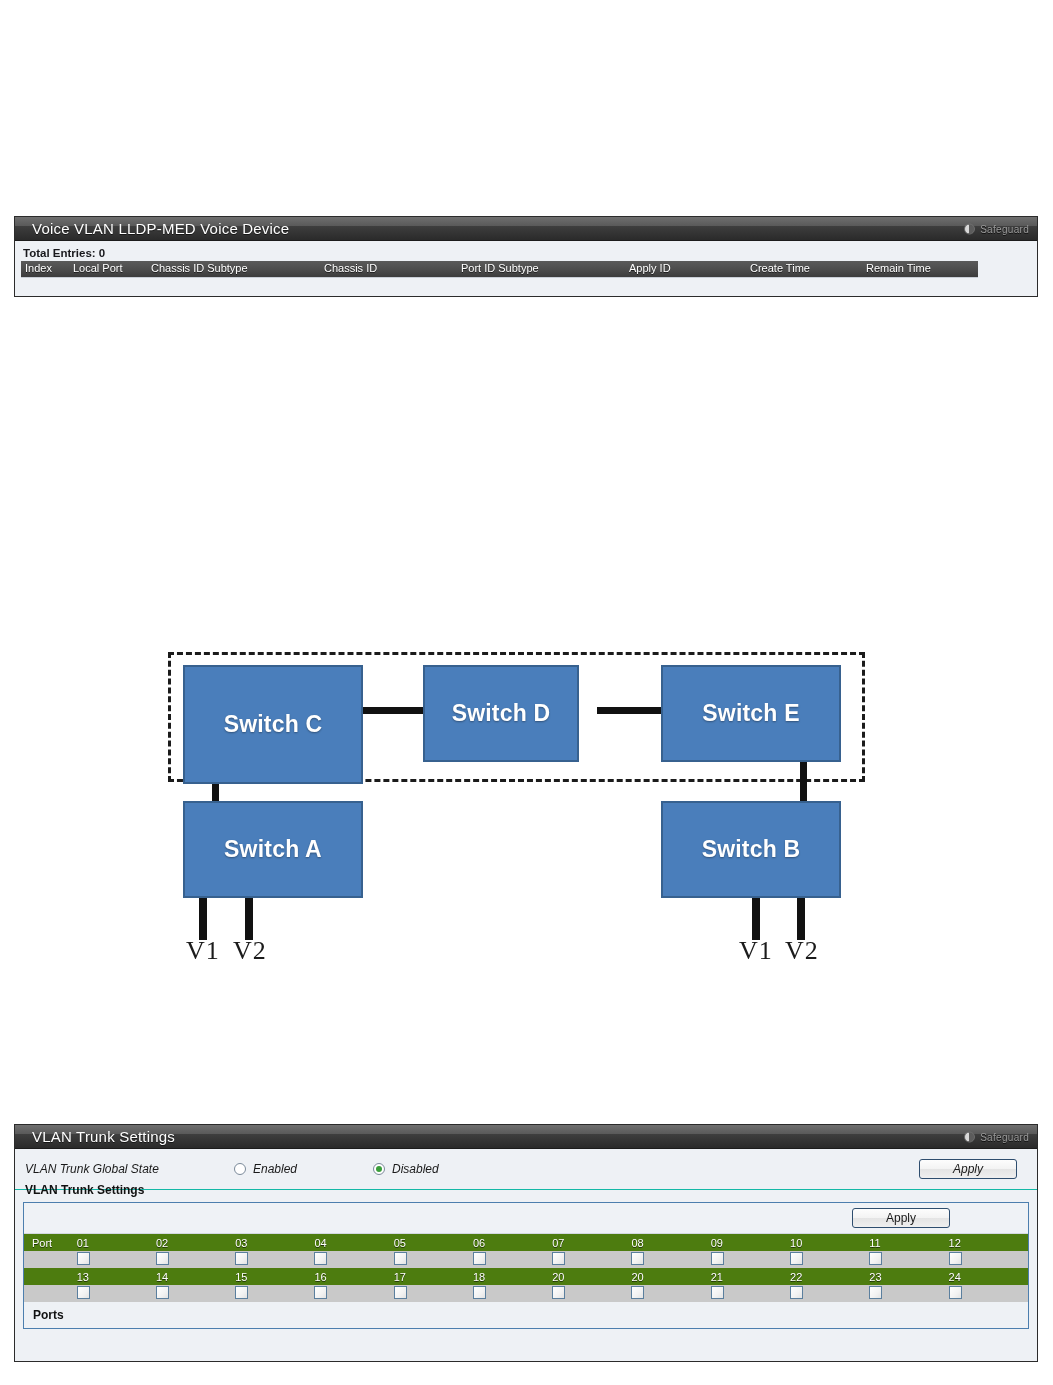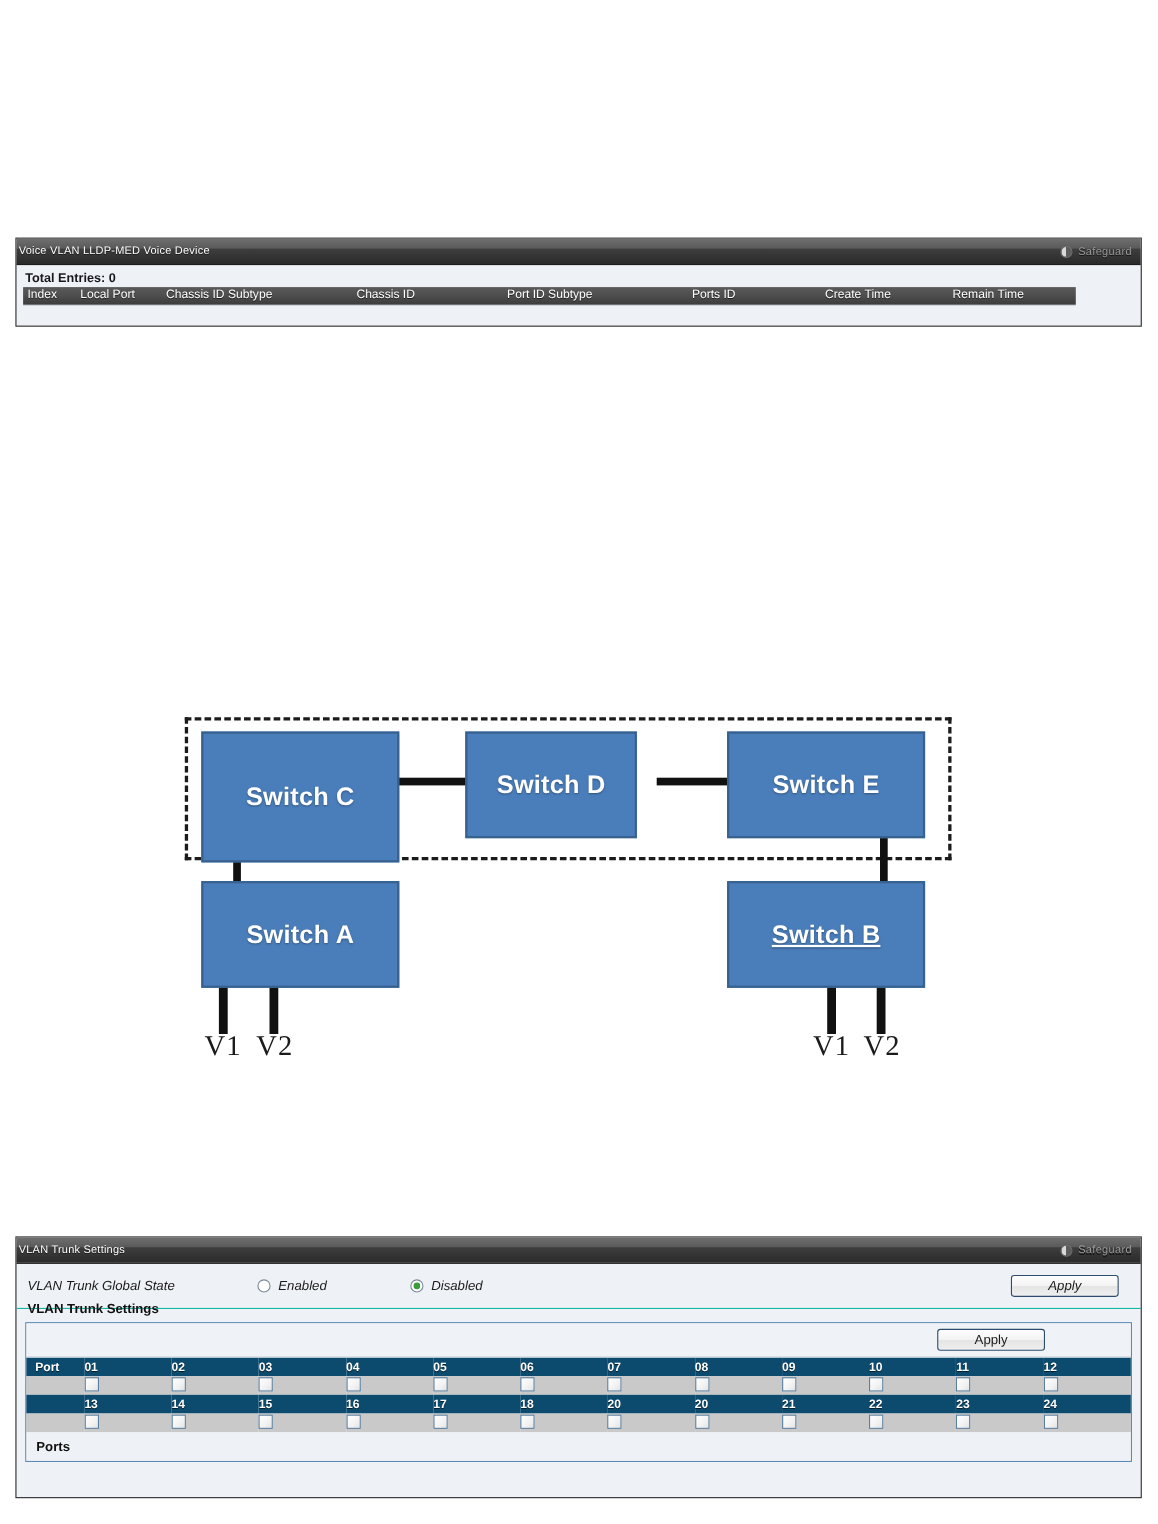--- a/index.html
+++ b/index.html
@@ -27,23 +27,23 @@
     position: relative;
     height: 24px;
     background: linear-gradient(to bottom, #6f6f6f 0%, #5a5a5a 38%, #3e3e3e 40%, #2a2a2a 100%);
     border-bottom: 1px solid #1c1c1c;
     display: flex;
     align-items: center;
     box-sizing: border-box;
   }
   .panel-title .ttl {
     color: #ffffff;
-    font-size: 10px;
+    font-size: 15px;
     letter-spacing: .2px;
-    padding-left: 2px;
+    padding-left: 17px;
     text-shadow: 0 1px 0 rgba(0,0,0,.55);
     white-space: nowrap;
   }
   .safeguard {
     position: absolute;
     right: 8px;
     top: 50%;
     transform: translateY(-50%);
     display: flex;
     align-items: center;
@@ -211,21 +211,21 @@
   }
   .port-table { width: 100%; border-collapse: collapse; }
   .port-table td {
     padding: 0;
     height: 17px;
     font-size: 11px;
     color: #ffffff;
     text-align: left;
     white-space: nowrap;
   }
-  .port-table tr.hdr { background: #0c4a6e; font-weight: bold; }
+  .port-table tr.hdr { background: #4d7c0f; }
   .port-table tr.chk { background: #c9c9c9; }
   .port-table tr.hdr td { text-shadow: 0 1px 0 rgba(0,0,0,.6); }
   .port-table td.first-col { width: 46px; padding-left: 8px; }
   .cbx {
     width: 13px; height: 13px;
     background: linear-gradient(135deg, #ffffff 0%, #f2f2f2 60%, #e3e3e3 100%);
     border: 1px solid #5b7f9e;
     box-sizing: border-box;
     display: inline-block;
     cursor: pointer;
@@ -257,21 +257,21 @@
       </span>
     </div>
     <div id="lldp-body">
       <div class="total-entries">Total Entries: 0</div>
       <div class="hdr-row" id="lldp-hdr-row">
           <span class="hcell" style="left: 4px;">Index</span>
           <span class="hcell" style="left: 52px;">Local Port</span>
           <span class="hcell" style="left: 130px;">Chassis ID Subtype</span>
           <span class="hcell" style="left: 303px;">Chassis ID</span>
           <span class="hcell" style="left: 440px;">Port ID Subtype</span>
-          <span class="hcell" style="left: 608px;">Ports ID</span>
+          <span class="hcell" style="left: 608px;">Apply ID</span>
           <span class="hcell" style="left: 729px;">Create Time</span>
           <span class="hcell" style="left: 845px;">Remain Time</span>
         </div>
       <div class="table-underline"></div>
     </div>
   </div>
 
   <div id="diagram">
 
     <div class="dashed-group"></div>
@@ -285,21 +285,21 @@
     <div class="link-v" style="left:199px; top:292px; width:8px; height:48px;"></div>
     <div class="link-v" style="left:245px; top:292px; width:8px; height:48px;"></div>
 
     <div class="link-v" style="left:752px; top:292px; width:8px; height:48px;"></div>
     <div class="link-v" style="left:797px; top:292px; width:8px; height:48px;"></div>
 
     <div class="sw-box" style="left:183px; top:65px;  width:180px; height:119px;">Switch C</div>
     <div class="sw-box" style="left:423px; top:65px;  width:156px; height:97px;">Switch D</div>
     <div class="sw-box" style="left:661px; top:65px;  width:180px; height:97px;">Switch E</div>
     <div class="sw-box" style="left:183px; top:201px; width:180px; height:97px;">Switch A</div>
-    <div class="sw-box" style="left:661px; top:201px; width:180px; height:97px;text-decoration:underline;">Switch B</div>
+    <div class="sw-box" style="left:661px; top:201px; width:180px; height:97px;">Switch B</div>
 
     <div class="vlbl" style="left:186px; top:336px;">V1</div>
     <div class="vlbl" style="left:233px; top:336px;">V2</div>
     <div class="vlbl" style="left:739px; top:336px;">V1</div>
     <div class="vlbl" style="left:785px; top:336px;">V2</div>
   </div>
 
   <div class="panel" id="trunk-panel">
     <div class="panel-title">
       <span class="ttl">VLAN Trunk Settings</span>

